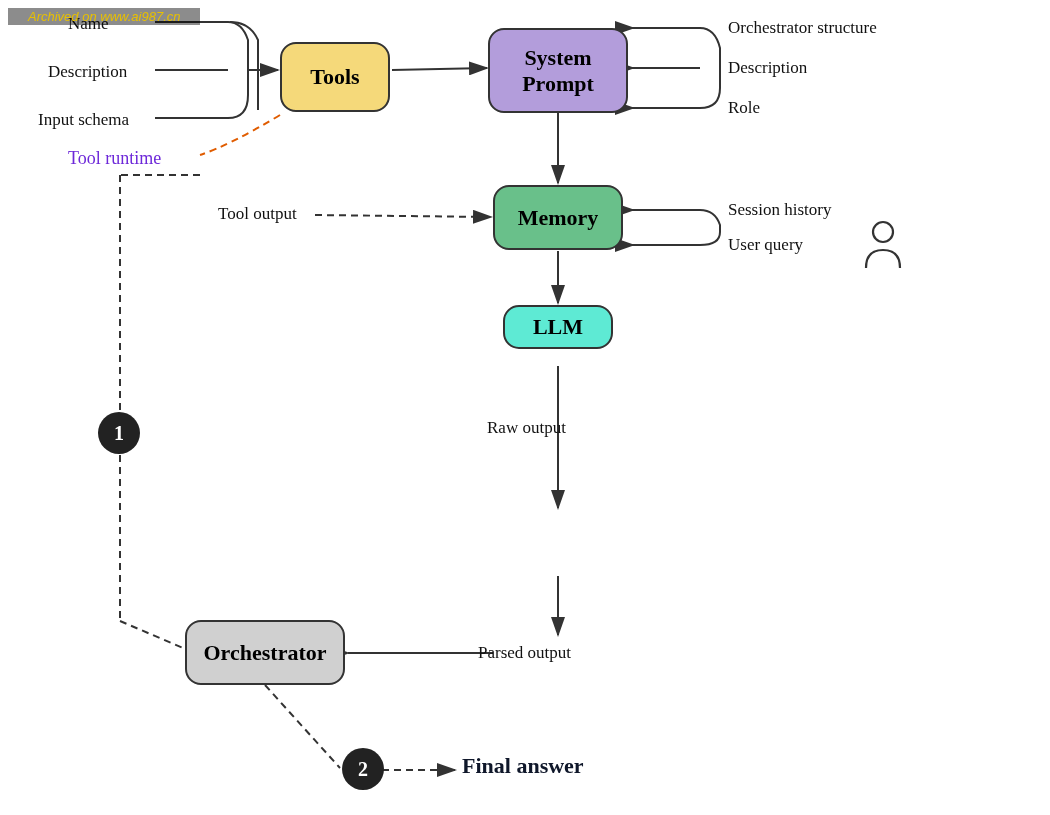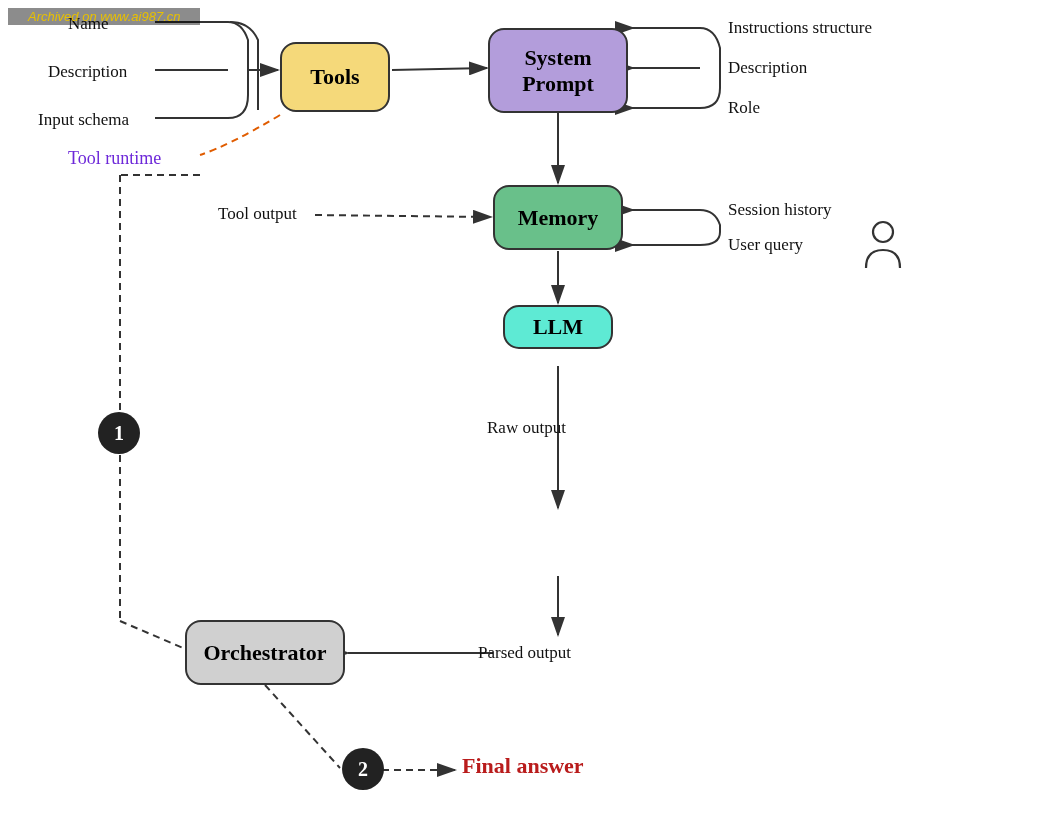--- a/index.html
+++ b/index.html
@@ -74,21 +74,21 @@
       position: absolute;
       font-family: 'Comic Sans MS', 'Chalkboard SE', cursive;
       font-size: 17px;
       color: #111;
     }
     .label-orange {
       color: #6d28d9;
       font-size: 18px;
     }
     .label-green {
-      color: #b91c1c;
+      color: #0f172a;
       font-size: 22px;
       font-weight: bold;
     }
     .circle-badge {
       position: absolute;
       width: 42px;
       height: 42px;
       border-radius: 50%;
       background: #222;
       color: #fff;
@@ -221,21 +221,21 @@
 
   <div class="label label-orange" style="left:68px; top:148px;">
     <span>Tool runtime</span>
   </div>
 
   <div class="label" style="left:218px; top:204px;">
     <span>Tool output</span>
   </div>
 
   <div class="label" style="left:728px; top:18px;">
-    <span>Instructions structure</span>
+    <span>Orchestrator structure</span>
   </div>
   <div class="label" style="left:728px; top:58px;">
     <span>Description</span>
   </div>
   <div class="label" style="left:728px; top:98px;">
     <span>Role</span>
   </div>
 
   <div class="label" style="left:728px; top:200px;">
     <span>Session history</span>

